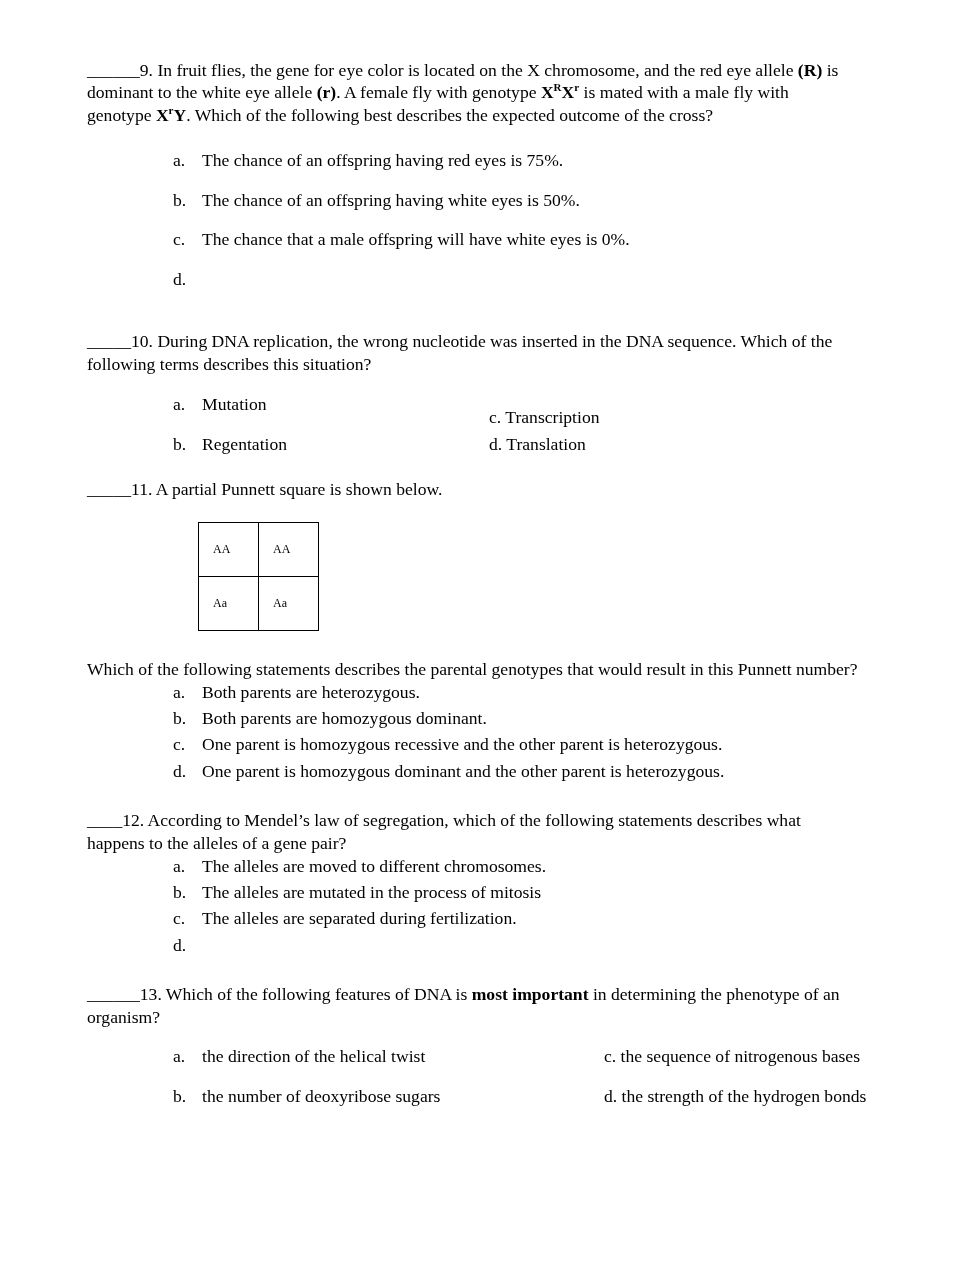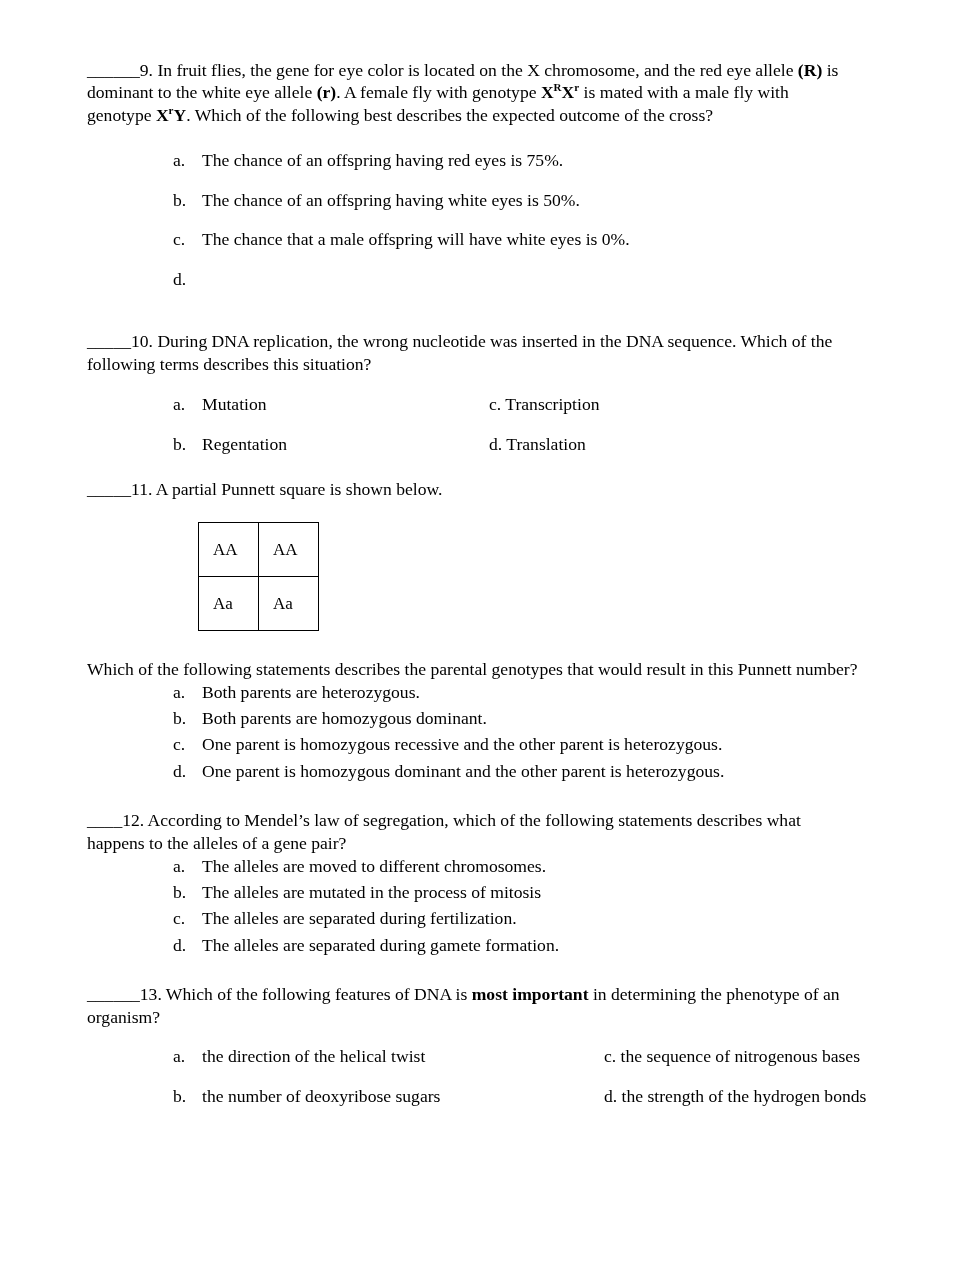--- a/index.html
+++ b/index.html
@@ -49,21 +49,21 @@
       top: 522px;
       border-collapse: collapse;
     }
     .punnett td {
       border: 1.5px solid #000;
       width: 60px;
       height: 54px;
       padding: 0 0 0 14px;
       box-sizing: border-box;
       vertical-align: middle;
-      font-size: 17px;
+      font-size: 12px;
     }
   </style>
 </head>
 <body>
 
 <div>
   <div class="abs stem" style="top:59px;">
     <span class="blank">______</span><span>9. In fruit flies, the gene for eye color is located on the X chromosome, and the red eye allele </span><b>(R)</b><span> is</span>
   </div>
   <div class="abs stem" style="top:81px;">
@@ -97,21 +97,21 @@
   <div class="abs stem" style="top:353px;">following terms describes this situation?</div>
 
   <div class="abs opt" style="left:173px; top:393px; width:300px; height:23px;">
     <span class="letter">a.</span>
     <span class="text">Mutation</span>
   </div>
   <div class="abs opt" style="left:173px; top:433px; width:300px; height:23px;">
     <span class="letter">b.</span>
     <span class="text">Regentation</span>
   </div>
-  <div class="abs opt" style="left:489px; top:393px; width:300px; height:23px;">
+  <div class="abs opt" style="left:489px; top:406px; width:300px; height:23px;">
     <span>c.</span> <span>Transcription</span>
   </div>
   <div class="abs opt" style="left:489px; top:433px; width:300px; height:23px;">
     <span>d.</span> <span>Translation</span>
   </div>
 </div>
 
 <div>
   <div class="abs stem" style="top:478px;">
     <span class="blank">_____</span><span>11. A partial Punnett square is shown below.</span>
@@ -163,21 +163,20 @@
   <div class="abs opt" style="left:173px; top:881px; width:700px; height:23px;">
     <span class="letter">b.</span>
     <span class="text">The alleles are mutated in the process of mitosis</span>
   </div>
   <div class="abs opt" style="left:173px; top:907px; width:700px; height:23px;">
     <span class="letter">c.</span>
     <span class="text">The alleles are separated during fertilization.</span>
   </div>
   <div class="abs opt" style="left:173px; top:934px; width:700px; height:23px;">
     <span class="letter">d.</span>
-    <span class="text">The alleles are separated during gamete formation.</span>
   </div>
 </div>
 
 <div>
   <div class="abs stem" style="top:983px;">
     <span class="blank">______</span><span>13. Which of the following features of DNA is </span><b>most important</b><span> in determining the phenotype of an</span>
   </div>
   <div class="abs stem" style="top:1006px;">organism?</div>
 
   <div class="abs opt" style="left:173px; top:1045px; width:400px; height:23px;">

